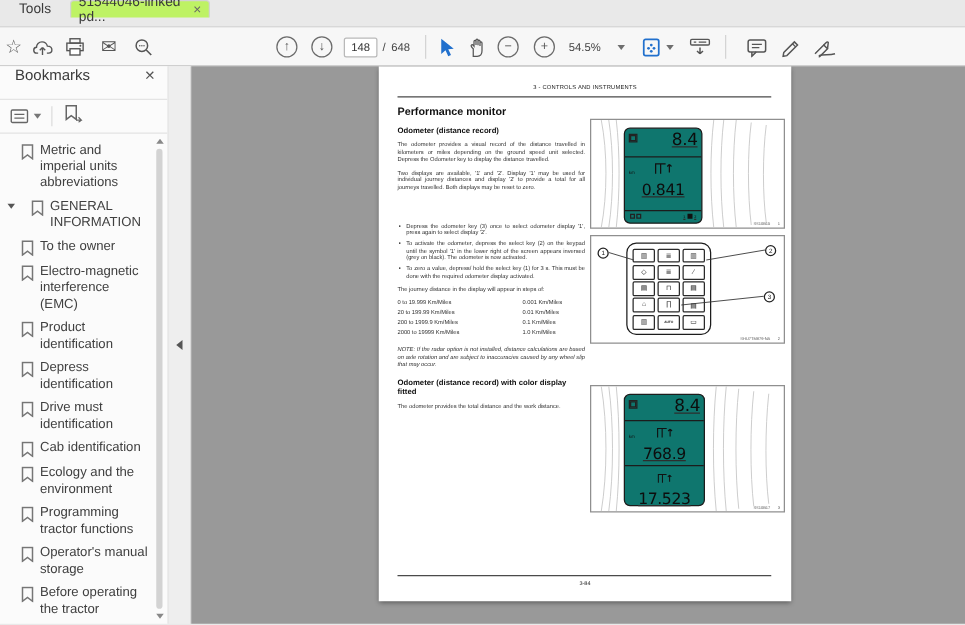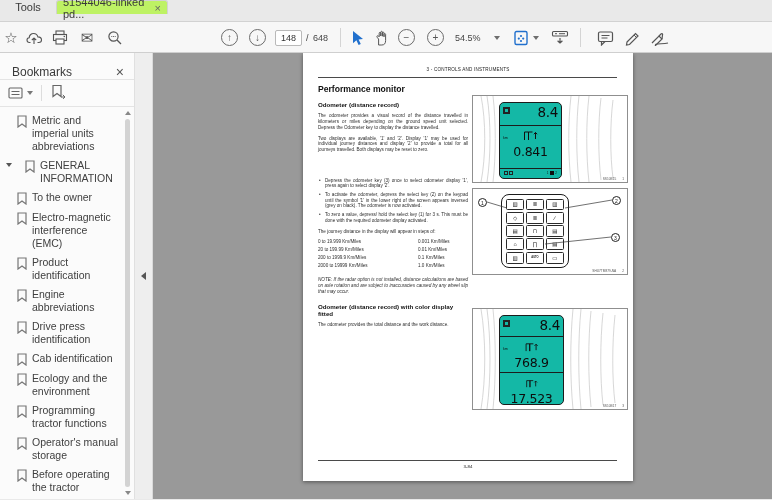--- a/index.html
+++ b/index.html
@@ -25,21 +25,21 @@
     font-size:9px; color:#333; display:flex; align-items:center; justify-content:center; }
   .tbtext { font-size:9px; color:#444; }
   .caret { width:0; height:0; border-left:3.5px solid transparent; border-right:3.5px solid transparent;
     border-top:4px solid #6e6e6e; }
   .tb-divider { position:absolute; top:6px; width:1px; height:19px; background:#d4d4d4; }
   .glyph { font-size:15px; color:#555; line-height:1; }
 
   
   .main { position:relative; display:flex; height:446px; }
   .panel { position:relative; width:135px; background:#fbfbfb; border-right:1px solid #e0e0e0; overflow:hidden; }
-  .panel-header { height:27px; display:flex; align-items:flex-end; justify-content:space-between;
+  .panel-header { height:27px; display:flex; align-items:flex-start; justify-content:space-between;
     padding:0 10px 0 12px; border-bottom:1px solid #e4e4e4; }
   .panel-title { font-size:12px; color:#3a3a3a; }
   .panel-close { font-size:14px; color:#555; line-height:1; }
   .panel-tools { height:27px; display:flex; align-items:center; gap:8px; padding:0 8px; border-bottom:1px solid #e4e4e4; }
   .pt-divider { width:1px; height:16px; background:#ddd; }
   .bm-list { padding:7px 14px 4px 6px; }
   .bm-item { display:flex; align-items:flex-start; margin-bottom:6px; font-size:10.5px; line-height:13px; color:#404040; }
   .bm-item .chev { width:10px; margin-top:4px; display:none; }
   .bm-item.level-0 .chev { display:block; }
   .bm-item.level-0 .chev::after { content:""; display:block; width:0; height:0;
@@ -85,21 +85,21 @@
   .p2 { margin-top:5px; }
 
   
   .fig { position:absolute; left:169px; width:156px; border:1px solid #8f8f8f; background:#fff; }
   .fig1 { top:42px; height:88px; }
   .fig2 { top:135px; height:87px; }
   .fig3 { top:255px; height:102px; }
   .fig-caption { position:absolute; bottom:1px; right:3px; font-size:3.2px; color:#555; display:flex; gap:6px; }
   .curves { position:absolute; top:0; left:0; }
 
-  .lcd { position:absolute; border:1.6px solid #1c1c1c; border-radius:5px; background:#14b8a6; padding:1.5px 3px; }
+  .lcd { position:absolute; border:1.6px solid #1c1c1c; border-radius:5px; background:#0f766e; padding:1.5px 3px;text-decoration:underline; }
   .lcd1 { left:26px; top:6px; width:63px; height:77px; }
   .lcd3 { left:26px; top:6px; width:65px; height:90px; }
   .lcd-row-top { display:flex; align-items:flex-start; height:19px; }
   .lcd-chip { width:7px; height:7px; border:1px solid #222; margin-top:2px; display:flex; align-items:center; justify-content:center; }
   .lcd-chip::after { content:""; width:3px; height:3px; border:0.7px solid #222; }
   .lcd-big { margin-left:auto; font-family:"DejaVu Sans",sans-serif; font-size:13.5px; line-height:15px; color:#0d0d0d; letter-spacing:-.3px; }
   .lcd-hr { height:1px; background:#1c1c1c; margin:1px -3px; }
   .lcd-mid { position:relative; text-align:center; }
   .lcd-unit { position:absolute; left:0; top:9px; font-size:3.6px; color:#111; }
   .lcd-num { font-family:"DejaVu Sans",sans-serif; font-size:12.5px; line-height:14px; color:#0d0d0d; letter-spacing:-.3px; }
@@ -312,29 +312,29 @@
               <path d="M2,1 H10 V12 L6,9 L2,12 Z" fill="none" stroke="#767676" stroke-width="1.2"></path>
             </svg>
             <span class="bm-label">Product identification</span>
           </div>
 
           <div class="bm-item level-1">
 
             <svg class="ribbon" width="12" height="13" viewBox="0 0 12 13">
               <path d="M2,1 H10 V12 L6,9 L2,12 Z" fill="none" stroke="#767676" stroke-width="1.2"></path>
             </svg>
-            <span class="bm-label">Engine abbreviations</span>
-          </div>
-
-          <div class="bm-item level-1">
-
-            <svg class="ribbon" width="12" height="13" viewBox="0 0 12 13">
-              <path d="M2,1 H10 V12 L6,9 L2,12 Z" fill="none" stroke="#767676" stroke-width="1.2"></path>
-            </svg>
-            <span class="bm-label">Drive press identification</span>
+            <span class="bm-label">Depress identification</span>
+          </div>
+
+          <div class="bm-item level-1">
+
+            <svg class="ribbon" width="12" height="13" viewBox="0 0 12 13">
+              <path d="M2,1 H10 V12 L6,9 L2,12 Z" fill="none" stroke="#767676" stroke-width="1.2"></path>
+            </svg>
+            <span class="bm-label">Drive must identification</span>
           </div>
 
           <div class="bm-item level-1">
 
             <svg class="ribbon" width="12" height="13" viewBox="0 0 12 13">
               <path d="M2,1 H10 V12 L6,9 L2,12 Z" fill="none" stroke="#767676" stroke-width="1.2"></path>
             </svg>
             <span class="bm-label">Cab identification</span>
           </div>
 

